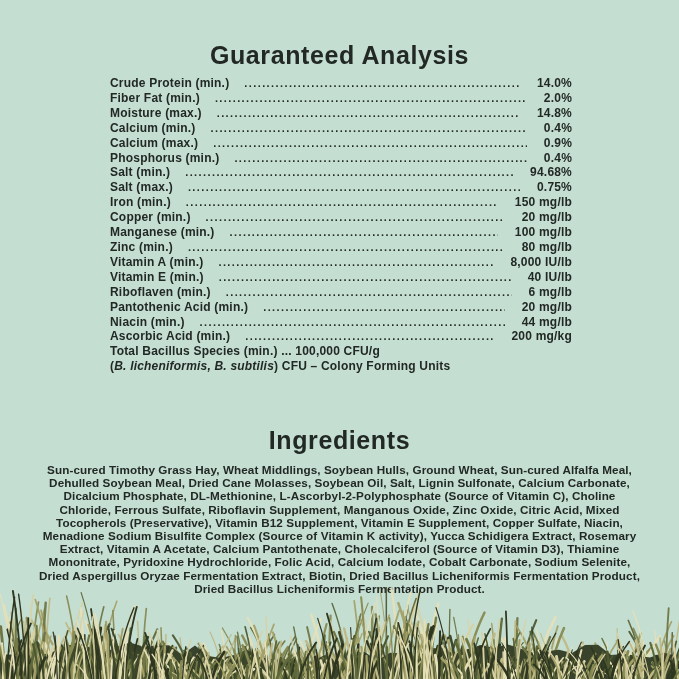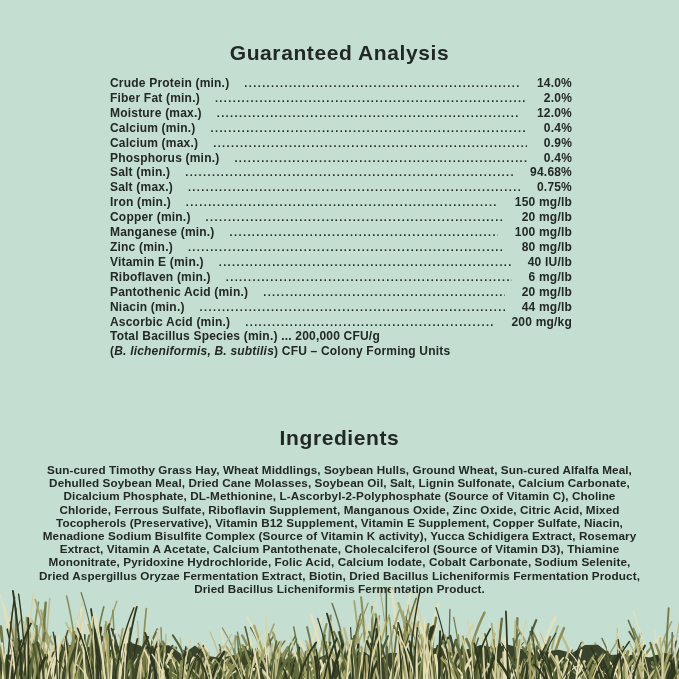--- a/index.html
+++ b/index.html
@@ -13,21 +13,21 @@
   }
   #label {
     position: relative;
     width: 679px; height: 679px;
   }
   .section-title {
     position: absolute;
     left: 0; width: 679px;
     margin: 0;
     text-align: center;
-    font-size: 21px;
+    font-size: 25px;
     font-weight: bold;
     letter-spacing: 0.6px;
   }
   #ga-title { top: 41px; }
   #ing-title { top: 426px; }
   #ga-block {
     position: absolute;
     top: 76px; left: 110px; width: 462px;
   }
   .ga-row {
@@ -96,21 +96,21 @@
         <div class="ga-row">
           <span class="ga-label">Fiber Fat (min.)</span>
           <span class="ga-leader"></span>
           <span class="ga-value">2.0%</span>
         </div>
 
 
         <div class="ga-row">
           <span class="ga-label">Moisture (max.)</span>
           <span class="ga-leader"></span>
-          <span class="ga-value">12.0%</span>
+          <span class="ga-value">14.8%</span>
         </div>
 
         <div class="ga-row">
           <span class="ga-label">Calcium (min.)</span>
           <span class="ga-leader"></span>
           <span class="ga-value">0.4%</span>
         </div>
 
         <div class="ga-row">
           <span class="ga-label">Calcium (max.)</span>
@@ -153,20 +153,25 @@
           <span class="ga-leader"></span>
           <span class="ga-value">100 mg/lb</span>
         </div>
 
         <div class="ga-row">
           <span class="ga-label">Zinc (min.)</span>
           <span class="ga-leader"></span>
           <span class="ga-value">80 mg/lb</span>
         </div>
 
+        <div class="ga-row">
+          <span class="ga-label">Vitamin A (min.)</span>
+          <span class="ga-leader"></span>
+          <span class="ga-value">8,000 IU/lb</span>
+        </div>
 
 
         <div class="ga-row">
           <span class="ga-label">Vitamin E (min.)</span>
           <span class="ga-leader"></span>
           <span class="ga-value">40 IU/lb</span>
         </div>
 
         <div class="ga-row">
           <span class="ga-label">Riboflaven (min.)</span>
@@ -185,21 +190,21 @@
           <span class="ga-leader"></span>
           <span class="ga-value">44 mg/lb</span>
         </div>
 
         <div class="ga-row">
           <span class="ga-label">Ascorbic Acid (min.)</span>
           <span class="ga-leader"></span>
           <span class="ga-value">200 mg/kg</span>
         </div>
       </div>
-    <div class="ga-extra">Total Bacillus Species (min.) ... 200,000 CFU/g</div>
+    <div class="ga-extra">Total Bacillus Species (min.) ... 100,000 CFU/g</div>
     <div class="ga-extra"><span>(</span><span class="it">B. licheniformis, B. subtilis</span><span>) CFU – Colony Forming Units</span></div>
   </div>
 
   <h1 id="ing-title" class="section-title">Ingredients</h1>
 
   <p id="ing-text">Sun-cured Timothy Grass Hay, Wheat Middlings, Soybean Hulls, Ground Wheat, Sun-cured Alfalfa Meal, Dehulled Soybean Meal, Dried Cane Molasses, Soybean Oil, Salt, Lignin Sulfonate, Calcium Carbonate, Dicalcium Phosphate, DL-Methionine, L-Ascorbyl-2-Polyphosphate (Source of Vitamin C), Choline Chloride, Ferrous Sulfate, Riboflavin Supplement, Manganous Oxide, Zinc Oxide, Citric Acid, Mixed Tocopherols (Preservative), Vitamin B12 Supplement, Vitamin E Supplement, Copper Sulfate, Niacin, Menadione Sodium Bisulfite Complex (Source of Vitamin K activity), Yucca Schidigera Extract, Rosemary Extract, Vitamin A Acetate, Calcium Pantothenate, Cholecalciferol (Source of Vitamin D3), Thiamine Mononitrate, Pyridoxine Hydrochloride, Folic Acid, Calcium Iodate, Cobalt Carbonate, Sodium Selenite, Dried Aspergillus Oryzae Fermentation Extract, Biotin, Dried Bacillus Licheniformis Fermentation Product, Dried Bacillus Licheniformis Fermentation Product.</p>
 
   <div id="grass-band">
     <svg id="grass-svg" width="679" height="92" viewBox="0 0 679 92" xmlns="http://www.w3.org/2000/svg">
         <path d="M 44.4 94 Q 46.3 44.3 49.9 11.2" stroke="#bfb987" stroke-width="1.61" fill="none" stroke-linecap="round" opacity="0.95"></path>

